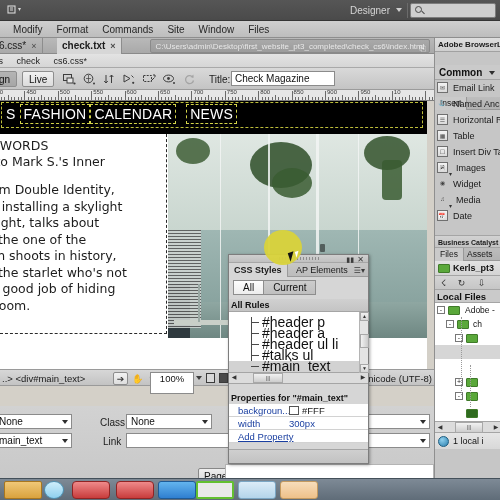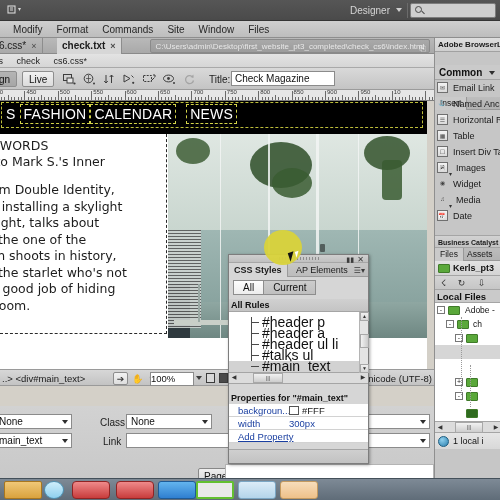--- a/index.html
+++ b/index.html
@@ -221,23 +221,23 @@
     position: absolute; left: 2px; top: 2px; font-size: 9.5px; color: #1b1b1b;
     line-height: 13px;
   }
   .sb-tool {
     position:absolute; top: 2px; width: 15px; height: 13px;
     display:flex; align-items:center; justify-content:center;
     font-size: 9px; color: #3a3a3a;
   }
   .sb-tool.boxed { background: linear-gradient(#f2f2f2,#dedede); border:1px solid #8d8d8d; border-radius:2px;}
   .zoomsel {
-    position: absolute; left: 150px; top: 2px; width: 44px; height: 14px;
+    position: absolute; left: 150px; top: 2px; width: 44px; height: 22px;
     background: #fff; border: 1px solid #8b8b8b;
-    font-size: 9.5px; line-height: 12px; color: #111;
+    font-size: 9.5px; text-align: center; line-height: 12px; color: #111;
   }
   .zoomcaret {
     position:absolute; left:196px; top:6px; width:0;height:0;
     border-left:3px solid transparent;border-right:3px solid transparent;border-top:4px solid #3c3c3c;
   }
   .sb-win { position:absolute; top:3px; width:9px; height:10px;
             border:1.5px solid #3b3b3b; background:#d9d9d9; }
   .sb-enc {
     position: absolute; right: 2px; top: 2px; font-size: 9.5px; color: #1b1b1b;
     line-height: 13px;

